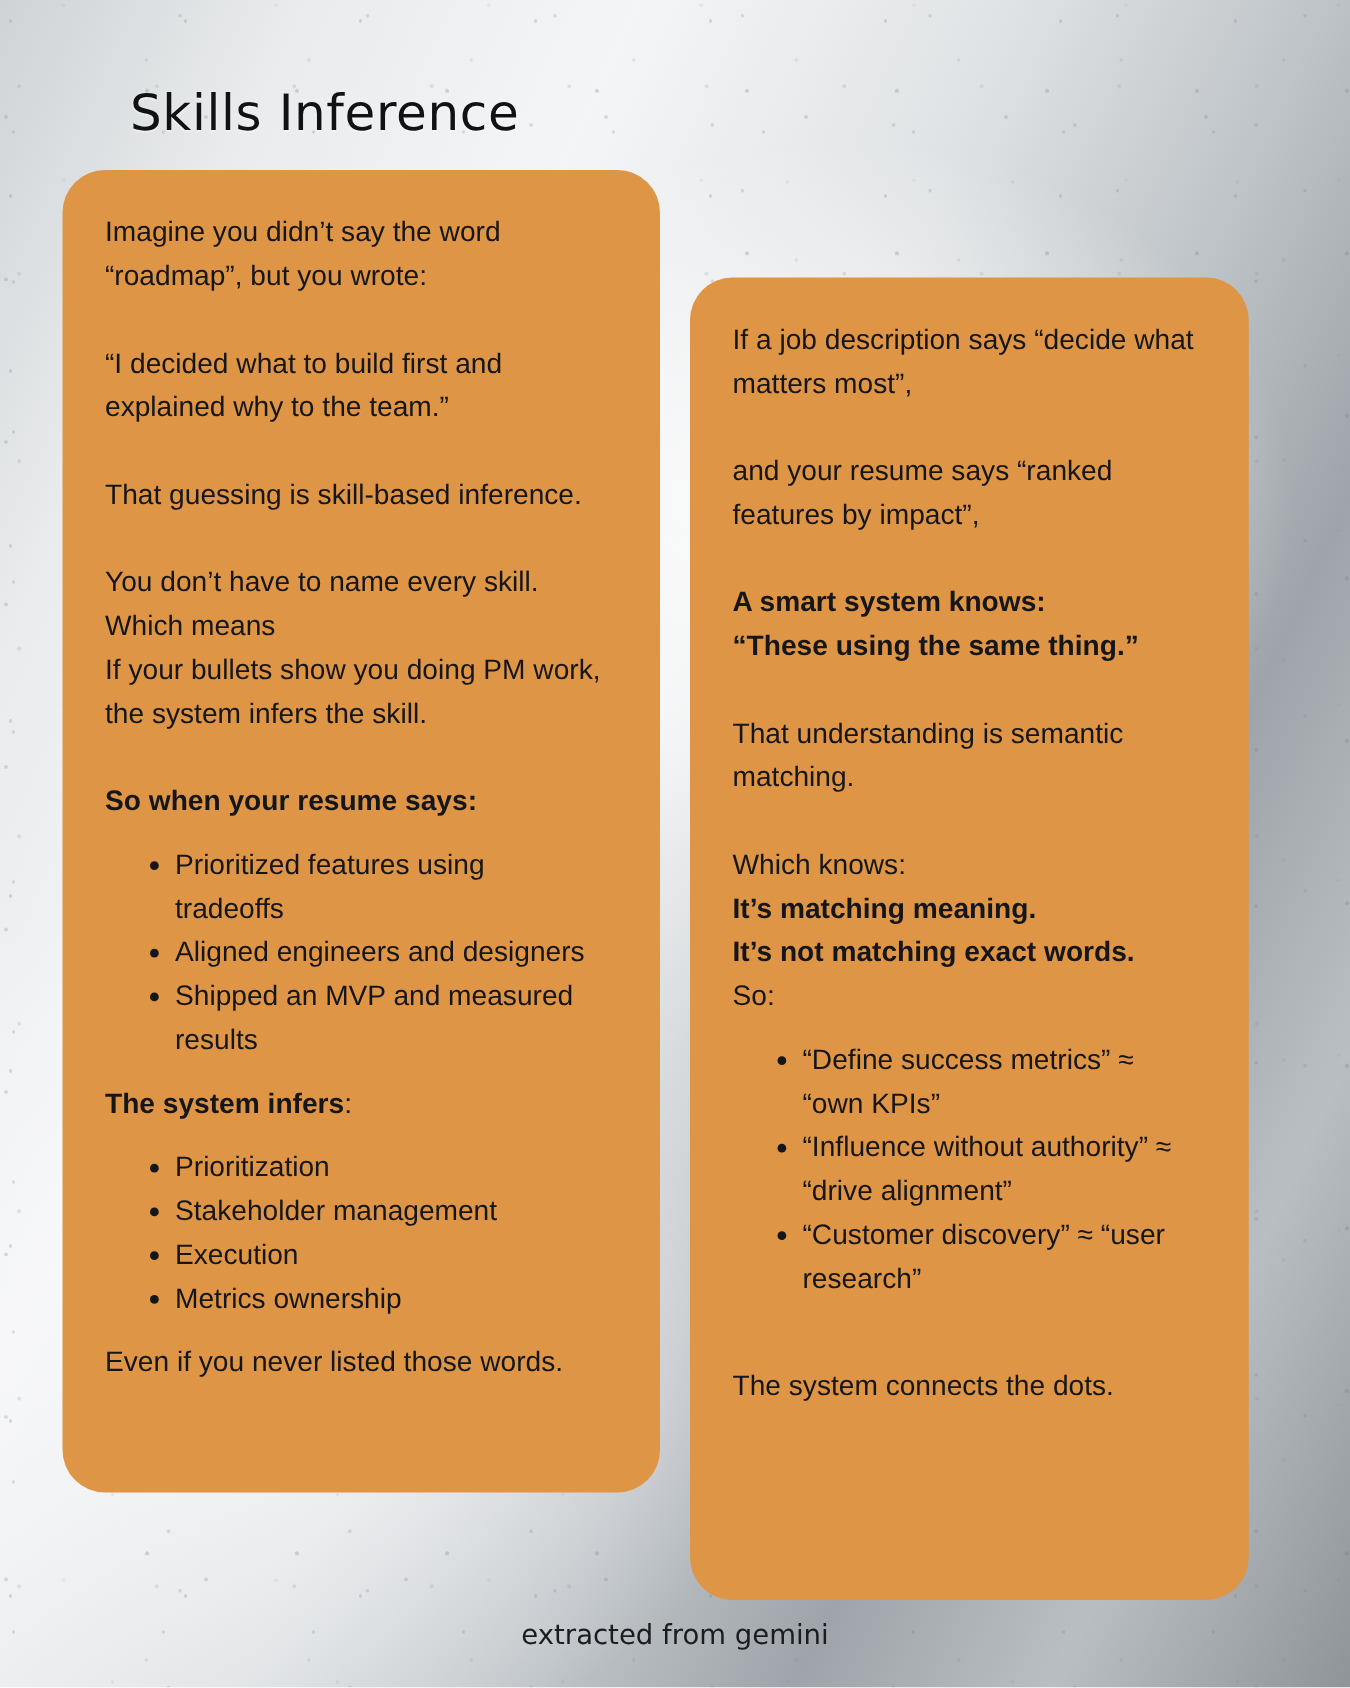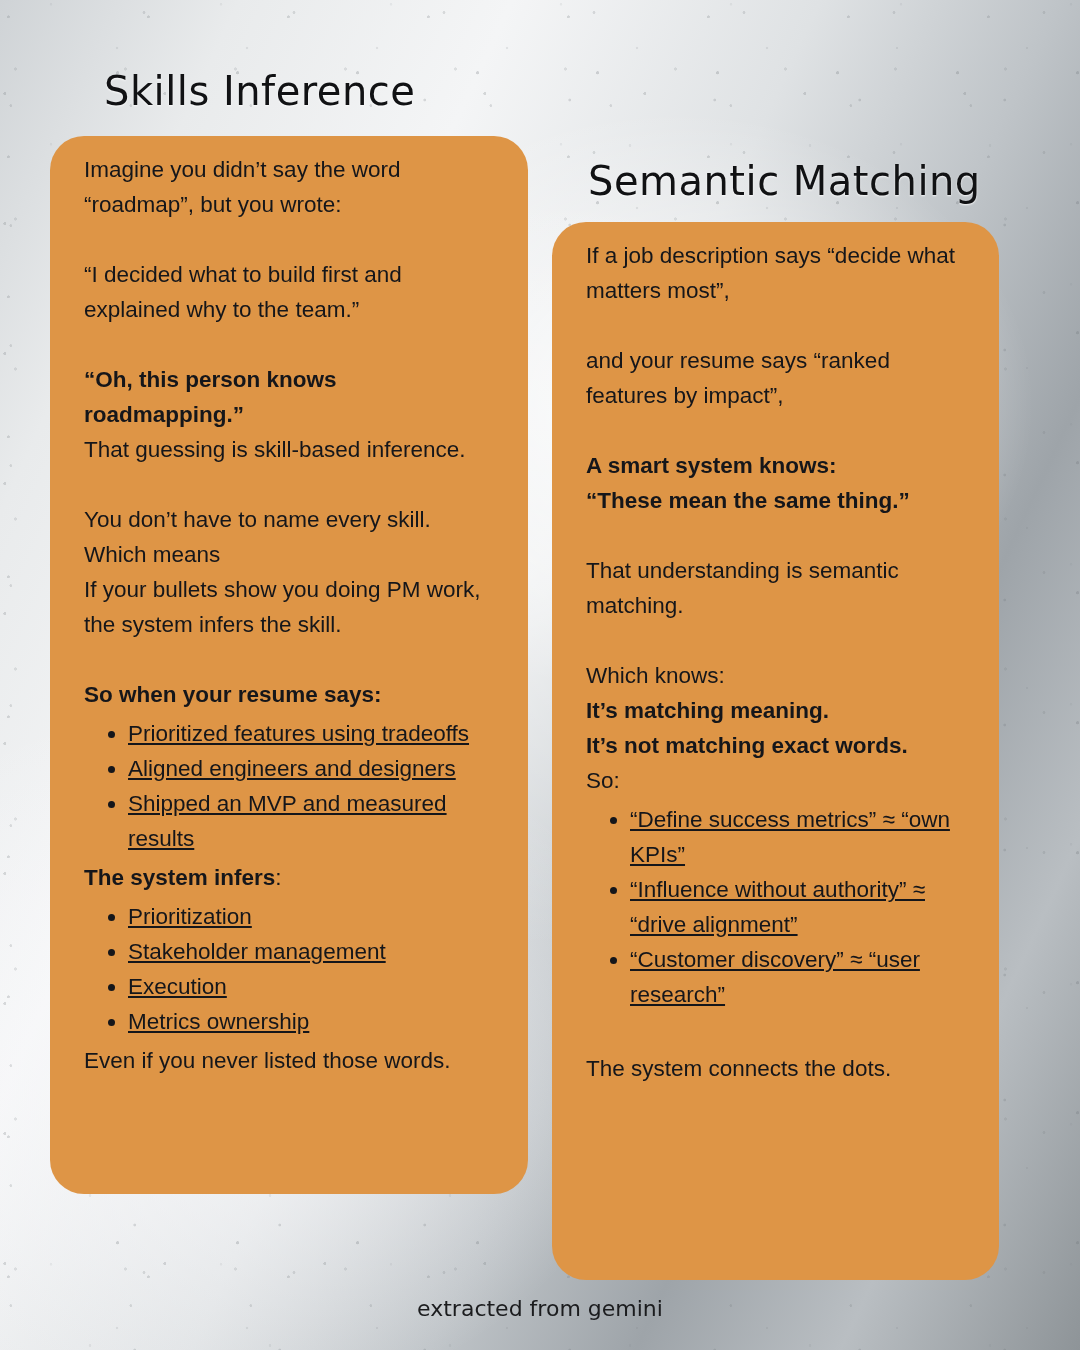--- a/index.html
+++ b/index.html
@@ -68,21 +68,21 @@
     left: 588px;
     top: 158px;
     font-size: 40px;
   }
 
   .card {
     position: absolute;
     background: #de9546;
     border-radius: 34px;
     box-sizing: border-box;
-    padding: 16px 34px 28px 34px;
+    padding: 32px 34px 28px 34px;
     color: #17181a;
     z-index: 3;
   }
   #card-left {
     left: 50px;
     top: 136px;
     width: 478px;
     height: 1058px;
   }
   #card-right {
@@ -101,23 +101,22 @@
   .body-text p {
     margin: 0;
   }
   .gap {
     height: 35px;
   }
   .b {
     font-weight: bold;
   }
   ul.bullets {
-    margin: 4px;
+    margin: 16px;
     padding-left: 40px;
-    text-decoration: underline;
   }
   ul.bullets li {
     margin: 0;
     padding: 0;
   }
 
   #footer {
     position: absolute;
     left: 0;
     right: 0;
@@ -135,21 +134,20 @@
 <div id="page">
 
   <div class="title" id="title-left">Skills Inference</div>
 
   <div class="card" id="card-left">
     <div class="body-text" id="left-body">
         <p>Imagine you didn’t say the word “roadmap”, but you wrote:</p>
         <div class="gap"></div>
         <p> “I decided what to build first and explained why to the team.”</p>
         <div class="gap"></div>
-        <p class="b"> “Oh, this person knows roadmapping.”</p>
         <p>That guessing is skill-based inference.</p>
         <div class="gap"></div>
         <p> You don’t have to name every skill.</p>
         <p>Which means</p>
         <p> If your bullets show you doing PM work, the system infers the skill.</p>
         <div class="gap"></div>
         <p class="b">So when your resume says:</p>
         <ul class="bullets">
           <li>Prioritized features using tradeoffs</li>
           <li>Aligned engineers and designers</li>
@@ -159,30 +157,29 @@
         <ul class="bullets">
           <li>Prioritization</li>
           <li>Stakeholder management</li>
           <li>Execution</li>
           <li>Metrics ownership</li>
         </ul>
         <p>Even if you never listed those words.</p>
       </div>
   </div>
 
-  <div class="title" id="title-right">Semantic Matching</div>
 
   <div class="card" id="card-right">
     <div class="body-text" id="right-body">
         <p>If a job description says “decide what matters most”,</p>
         <div class="gap"></div>
         <p>and your resume says “ranked features by impact”,</p>
         <div class="gap"></div>
         <p class="b">A smart system knows:</p>
-        <p class="b"> “These mean the same thing.”</p>
+        <p class="b"> “These using the same thing.”</p>
         <div class="gap"></div>
         <p>That understanding is semantic matching.</p>
         <div class="gap"></div>
         <p>Which knows:</p>
         <p class="b"> It’s matching meaning.</p>
         <p class="b"> It’s not matching exact words.</p>
         <p>So:</p>
         <ul class="bullets">
           <li>“Define success metrics” ≈ “own KPIs”</li>
           <li>“Influence without authority” ≈ “drive alignment”</li>

